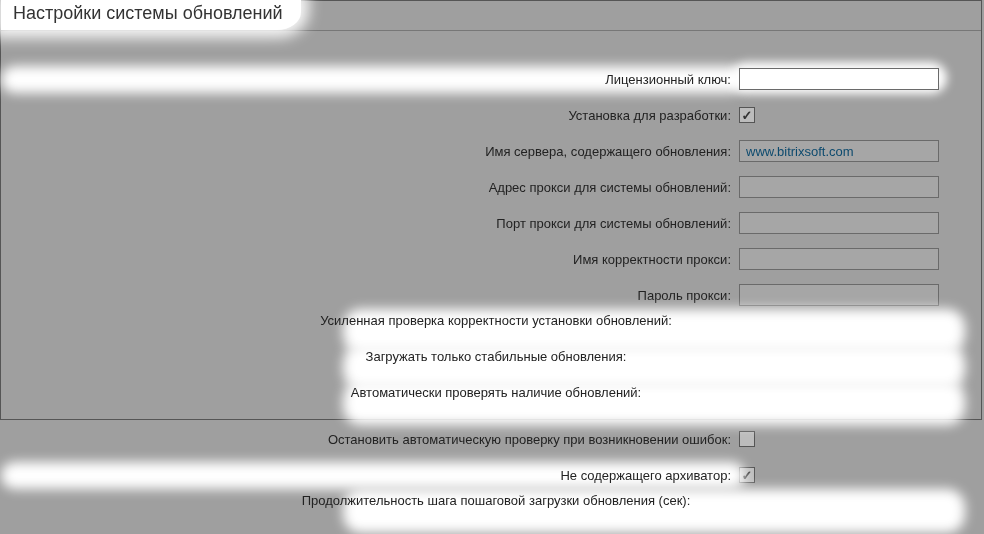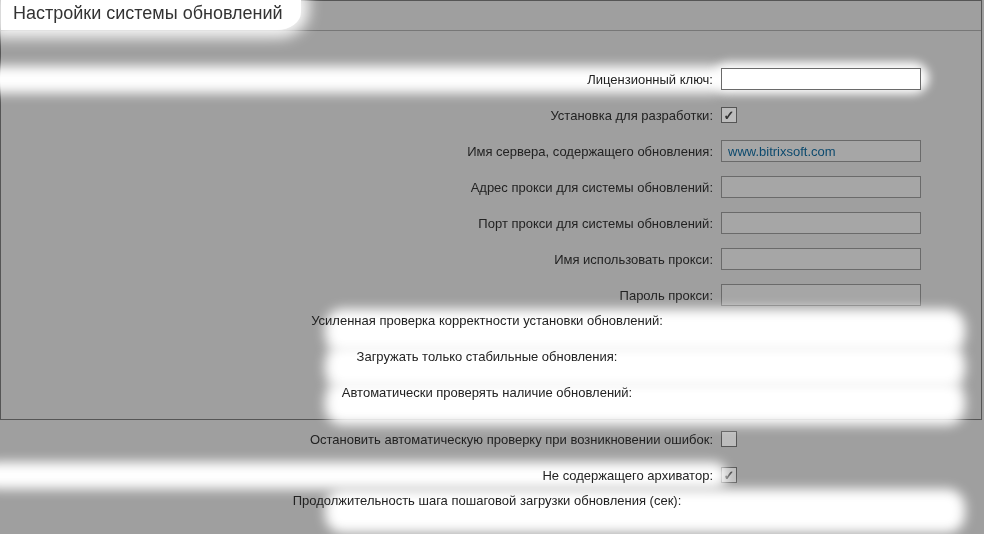--- a/index.html
+++ b/index.html
@@ -35,20 +35,21 @@
     color: #333;
     white-space: nowrap;
   }
   .rows {
     padding-top: 30px;
   }
   .row {
     display: flex;
     align-items: center;
     height: 36px;
+    margin-left: 18px;
   }
   .lbl {
     flex: 0 0 720px;
     text-align: right;
     padding-right: 8px;
     color: #222;
     font-size: 13px;
     white-space: nowrap;
   }
   .ctrl {
@@ -199,21 +200,21 @@
     </div>
 
     <div class="row">
       <div class="lbl"><span>Порт прокси для системы обновлений:</span></div>
       <div class="ctrl">
         <input type="text" class="txt" value="" style="">
       </div>
     </div>
 
     <div class="row">
-      <div class="lbl"><span>Имя использовать прокси:</span></div>
+      <div class="lbl"><span>Имя корректности прокси:</span></div>
       <div class="ctrl">
         <input type="text" class="txt" value="" style="">
       </div>
     </div>
 
     <div class="row">
       <div class="lbl"><span>Пароль прокси:</span></div>
       <div class="ctrl">
         <input type="text" class="txt" value="" style="">
       </div>

